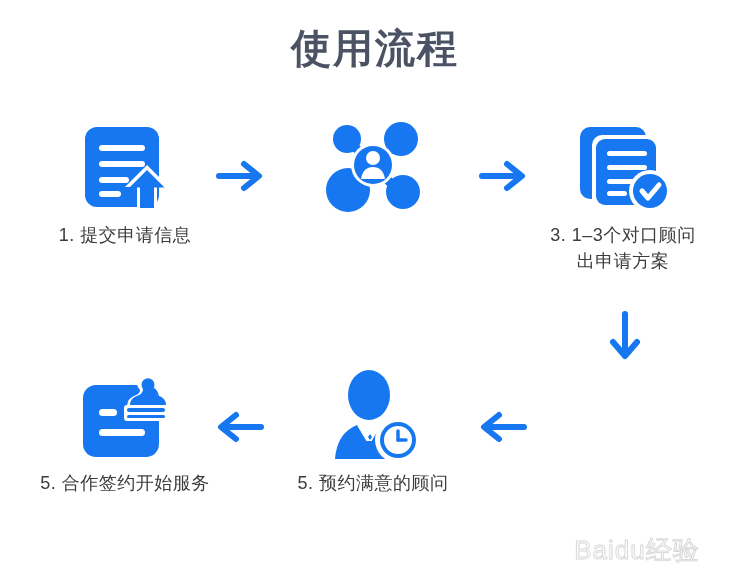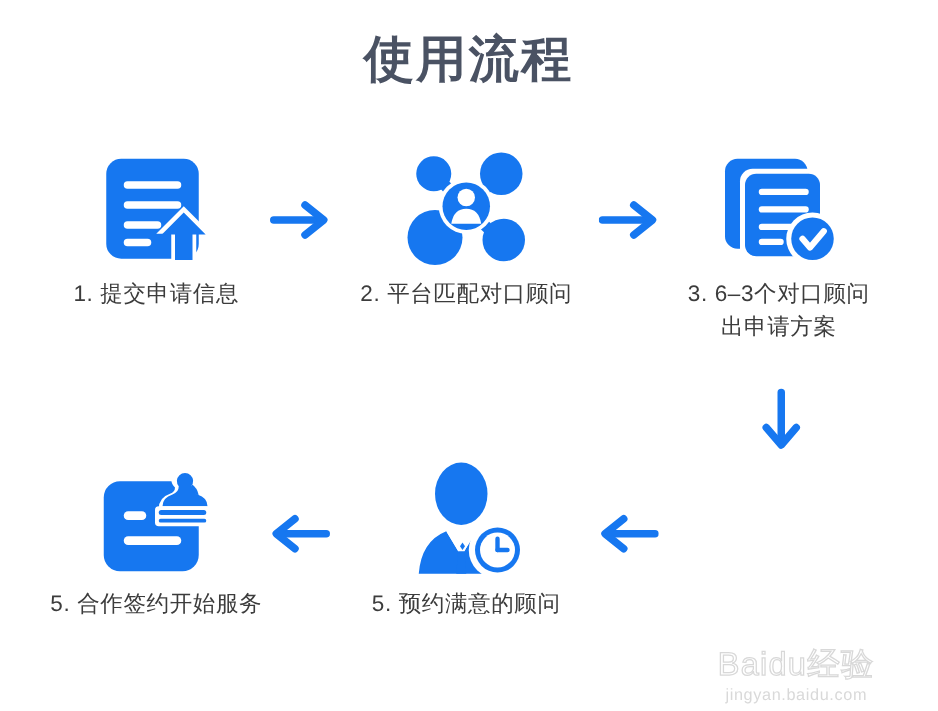--- a/index.html
+++ b/index.html
@@ -121,39 +121,38 @@
         <circle cx="24" cy="20" r="14" fill="#1677F0"></circle>
         <circle cx="78" cy="20" r="17" fill="#1677F0"></circle>
         <circle cx="25" cy="71" r="22" fill="#1677F0"></circle>
         <circle cx="80" cy="73" r="17" fill="#1677F0"></circle>
         <circle cx="50" cy="46" r="22" fill="#ffffff"></circle>
         <circle cx="50" cy="46" r="19" fill="#1677F0"></circle>
         <circle cx="50" cy="39" r="7" fill="#ffffff"></circle>
         <path d="M38 60 q2 -12 12 -12 q10 0 12 12 z" fill="#ffffff"></path>
       </svg>
     </div>
-    <div class="label">2. 平台匹配对口顾问</div>
   </div>
 
   <div class="step r1 c3">
     <div class="icon-wrap">
       <svg width="98" height="96" viewBox="0 0 98 96">
         <rect x="6" y="8" width="66" height="72" rx="10" fill="#1677F0"></rect>
         <rect x="18" y="16" width="68" height="74" rx="10" fill="#ffffff"></rect>
         <rect x="22" y="20" width="60" height="66" rx="9" fill="#1677F0"></rect>
         <rect x="33" y="32" width="40" height="5" rx="2.5" fill="#ffffff"></rect>
         <rect x="33" y="46" width="40" height="5" rx="2.5" fill="#ffffff"></rect>
         <rect x="33" y="60" width="28" height="5" rx="2.5" fill="#ffffff"></rect>
         <rect x="33" y="72" width="20" height="5" rx="2.5" fill="#ffffff"></rect>
         <circle cx="76" cy="72" r="21" fill="#ffffff"></circle>
         <circle cx="76" cy="72" r="17" fill="#1677F0"></circle>
         <path d="M68 72 L74 79 L85 66" fill="none" stroke="#ffffff" stroke-width="5" stroke-linecap="round" stroke-linejoin="round"></path>
       </svg>
     </div>
-    <div class="label">3. 6–3个对口顾问
+    <div class="label">3. 1–3个对口顾问
 出申请方案</div>
   </div>
 
 
   <div class="step r2 c2">
     <div class="icon-wrap">
       <svg width="96" height="96" viewBox="0 0 96 96">
         <ellipse cx="44" cy="28" rx="21" ry="25" fill="#1677F0"></ellipse>
         <path d="M10 92 q2 -26 22 -34 l12 20 l12 -20 q20 8 22 34 z" fill="#1677F0"></path>
         <path d="M32 58 L44 78 L56 58 L44 66 Z" fill="#ffffff"></path>
@@ -217,16 +216,15 @@
 
   <div class="arrow a-bot-1">
     <svg width="48" height="34" viewBox="0 0 48 34">
       <line x1="12" y1="17" x2="45" y2="17" stroke="#1677F0" stroke-width="6" stroke-linecap="round"></line>
       <path d="M20 5 L5 17 L20 29" fill="none" stroke="#1677F0" stroke-width="6" stroke-linecap="round" stroke-linejoin="round"></path>
     </svg>
   </div>
 
   <div class="watermark">
     <div class="wm-main">Baidu经验</div>
-    <div class="wm-sub">jingyan.baidu.com</div>
   </div>
 
 </div>
 
 </body></html>

